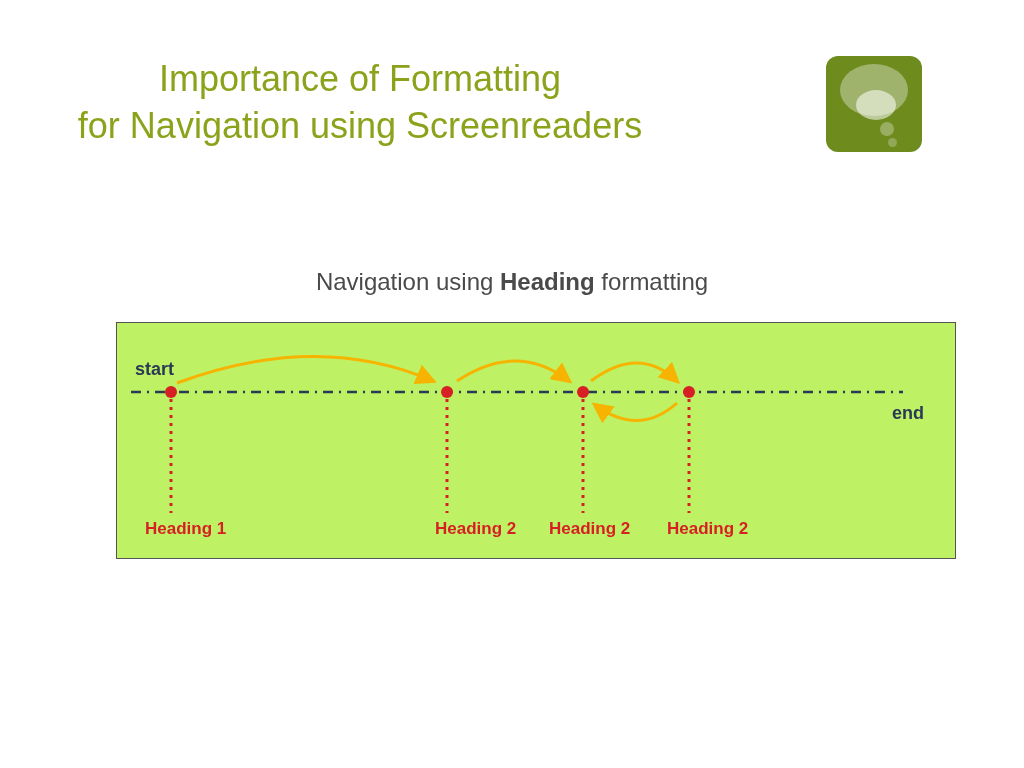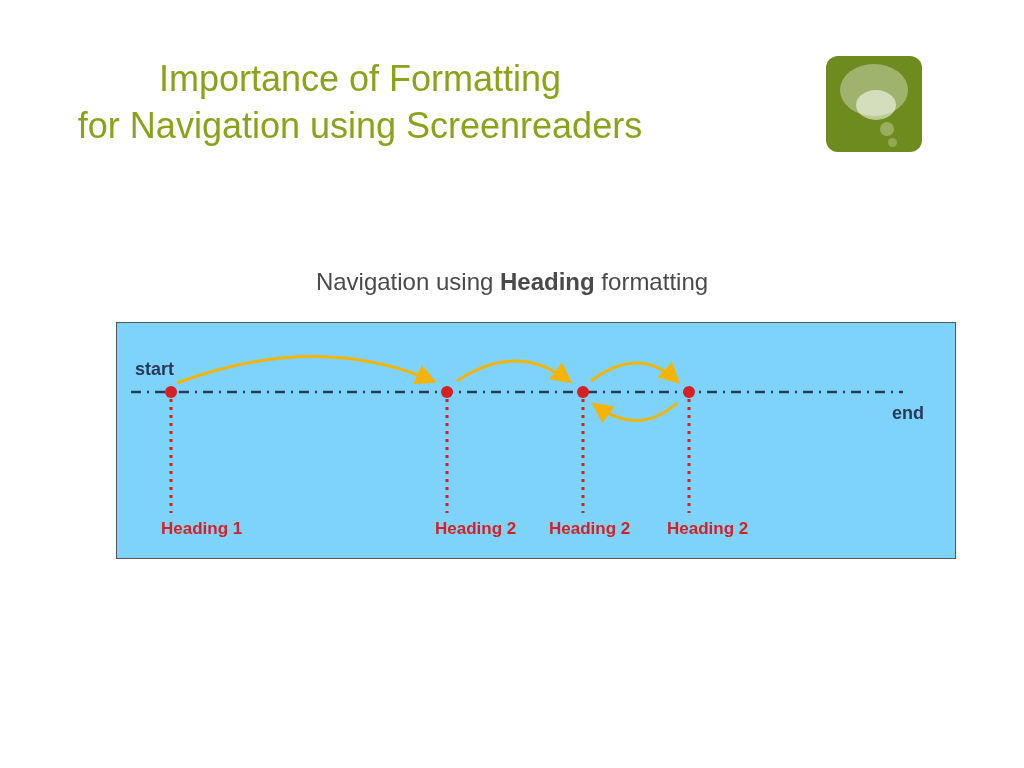--- a/index.html
+++ b/index.html
@@ -57,21 +57,21 @@
     font-size:24px;
     margin-top:34px;
   }
   .subtitle b { font-weight:700; }
 
   .panel {
     position:absolute;
     top:322px; left:116px;
     width:840px; height:237px;
     border:1px solid #555;
-    background:#7dd3fc;
+    background:#bef264;
   }
   .svgbox { position:absolute; top:0; left:0; }
   .lbl {
     position:absolute;
     font-family: Arial, sans-serif;
     color:#2a3a55;
     font-size:18px;
     font-weight:700;
   }
   .hlab {
@@ -125,17 +125,17 @@
     <circle cx="330" cy="69" r="6" fill="#d62024"></circle>
     <circle cx="466" cy="69" r="6" fill="#d62024"></circle>
     <circle cx="572" cy="69" r="6" fill="#d62024"></circle>
 
     <line x1="54" y1="76" x2="54" y2="190" stroke="#d62024" stroke-width="3" stroke-dasharray="3 5"></line>
     <line x1="330" y1="76" x2="330" y2="190" stroke="#d62024" stroke-width="3" stroke-dasharray="3 5"></line>
     <line x1="466" y1="76" x2="466" y2="190" stroke="#d62024" stroke-width="3" stroke-dasharray="3 5"></line>
     <line x1="572" y1="76" x2="572" y2="190" stroke="#d62024" stroke-width="3" stroke-dasharray="3 5"></line>
   </svg>
 
-  <div class="hlab" style="top:196px; left:28px;margin-left:16px;">Heading 1</div>
+  <div class="hlab" style="top:196px; left:28px;">Heading 1</div>
   <div class="hlab" style="top:196px; left:318px;">Heading 2</div>
   <div class="hlab" style="top:196px; left:432px;">Heading 2</div>
   <div class="hlab" style="top:196px; left:550px;">Heading 2</div>
 </div>
 
 </body></html>

